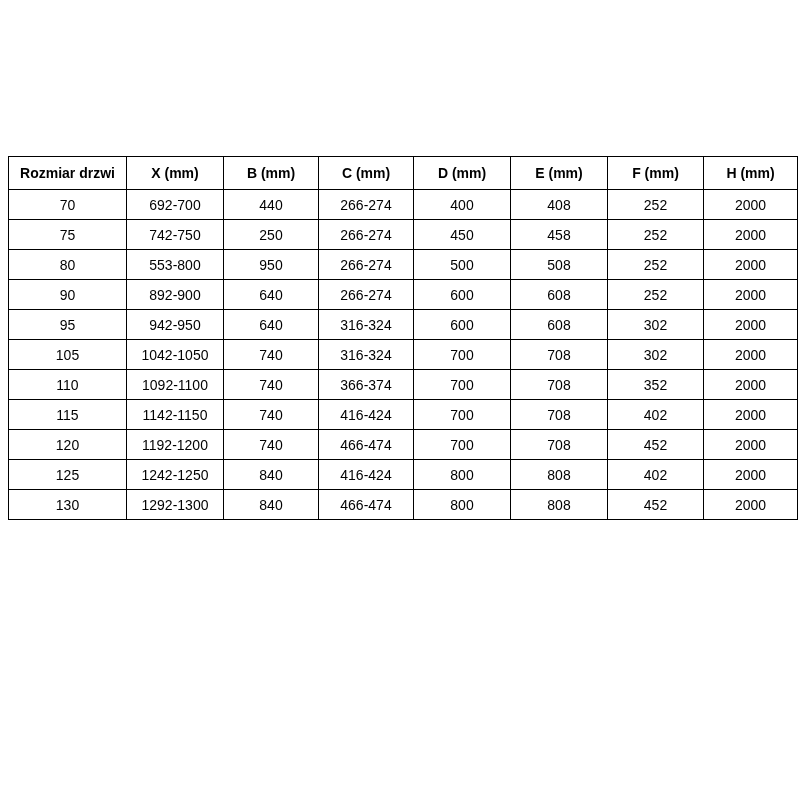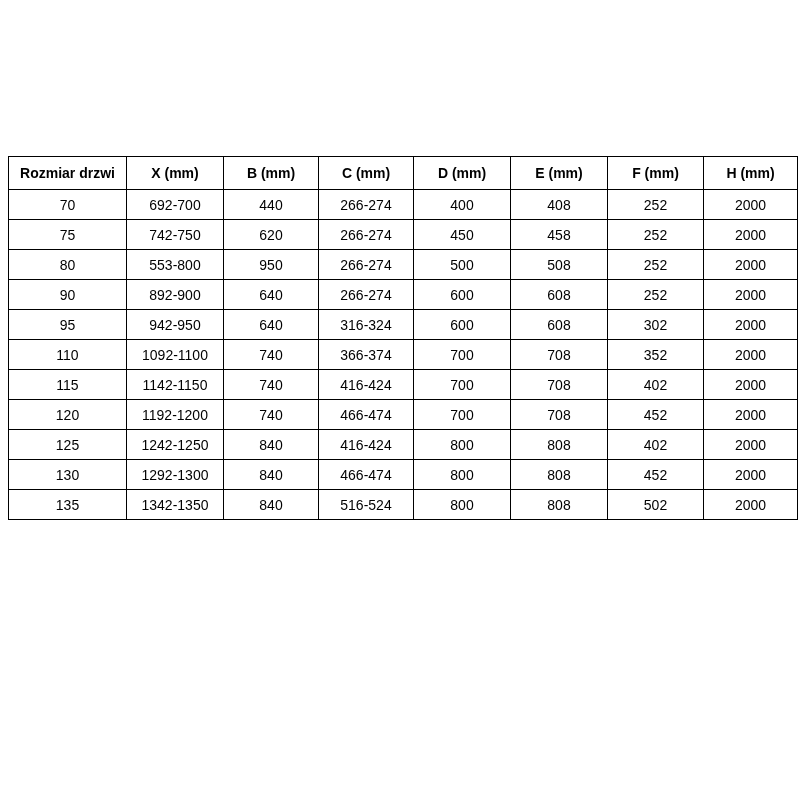--- a/index.html
+++ b/index.html
@@ -78,21 +78,21 @@
           <td>440</td>
           <td>266-274</td>
           <td>400</td>
           <td>408</td>
           <td>252</td>
           <td>2000</td>
         </tr>
         <tr>
           <td>75</td>
           <td>742-750</td>
-          <td>620</td>
+          <td>250</td>
           <td>266-274</td>
           <td>450</td>
           <td>458</td>
           <td>252</td>
           <td>2000</td>
         </tr>
         <tr>
           <td>80</td>
           <td>553-800</td>
           <td>950</td>
@@ -112,20 +112,30 @@
           <td>252</td>
           <td>2000</td>
         </tr>
         <tr>
           <td>95</td>
           <td>942-950</td>
           <td>640</td>
           <td>316-324</td>
           <td>600</td>
           <td>608</td>
+          <td>302</td>
+          <td>2000</td>
+        </tr>
+        <tr>
+          <td>105</td>
+          <td>1042-1050</td>
+          <td>740</td>
+          <td>316-324</td>
+          <td>700</td>
+          <td>708</td>
           <td>302</td>
           <td>2000</td>
         </tr>
         <tr>
           <td>110</td>
           <td>1092-1100</td>
           <td>740</td>
           <td>366-374</td>
           <td>700</td>
           <td>708</td>
@@ -165,25 +175,15 @@
         <tr>
           <td>130</td>
           <td>1292-1300</td>
           <td>840</td>
           <td>466-474</td>
           <td>800</td>
           <td>808</td>
           <td>452</td>
           <td>2000</td>
         </tr>
-        <tr>
-          <td>135</td>
-          <td>1342-1350</td>
-          <td>840</td>
-          <td>516-524</td>
-          <td>800</td>
-          <td>808</td>
-          <td>502</td>
-          <td>2000</td>
-        </tr>
       </tbody>
   </table>
 </div>
 
 </body></html>

